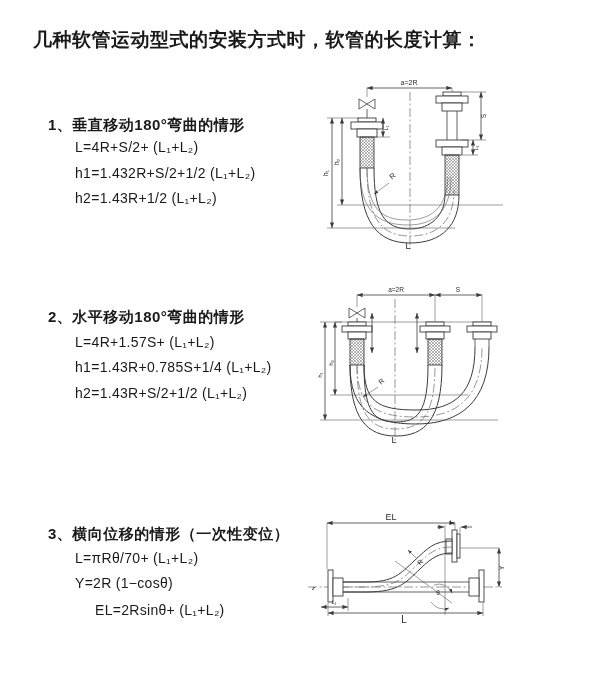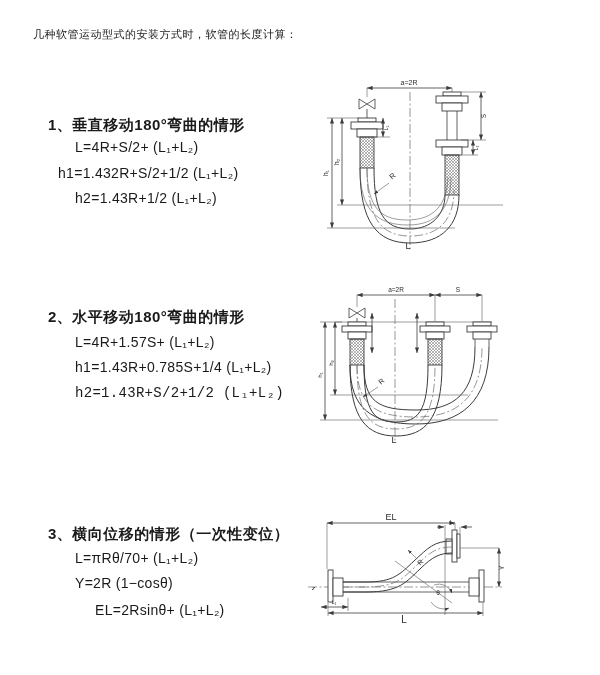--- a/index.html
+++ b/index.html
@@ -2,46 +2,46 @@
 <html><head>
 <meta charset="utf-8">
 <style>
   html,body{margin:0;padding:0;}
   body{
     width:600px;height:675px;position:relative;background:#ffffff;
     font-family:"Liberation Sans","DejaVu Sans",sans-serif;color:#1a1a1a;
     overflow:hidden;
   }
   .abs{position:absolute;white-space:nowrap;}
-  .title{font-size:11px;font-weight:normal;letter-spacing:.5px;}
+  .title{font-size:19px;font-weight:bold;letter-spacing:.5px;}
   .heading{font-size:15px;font-weight:bold;letter-spacing:.5px;}
   .formula{font-size:14px;letter-spacing:.3px;}
   svg{position:absolute;overflow:visible;}
   svg text{font-family:"Liberation Sans","DejaVu Sans",sans-serif;fill:#2b2b2b;}
   .ln{stroke:#3c3c3c;stroke-width:.8;fill:none;}
   .thin{stroke:#5a5a5a;stroke-width:.6;fill:none;}
   .wall{stroke:#3c3c3c;stroke-width:1;fill:none;}
   .cl{stroke:#6a6a6a;stroke-width:.7;fill:none;stroke-dasharray:9 2.5 2 2.5;}
   .part{stroke:#3c3c3c;stroke-width:.9;fill:#ffffff;}
   .hatchbox{stroke:#3c3c3c;stroke-width:.9;}
 </style>
 </head>
 <body>
 
 <div class="abs title" style="left:33px;top:27px;">几种软管运动型式的安装方式时，软管的长度计算：</div>
 
 <div class="abs heading" style="left:48px;top:116px;text-align:center;">1、垂直移动180°弯曲的情形</div>
 <div class="abs formula" style="left:75px;top:139px;">L=4R+S/2+ (L₁+L₂)</div>
-<div class="abs formula" style="left:58px;top:165px;">h1=1.432R+S/2+1/2 (L₁+L₂)</div>
+<div class="abs formula" style="left:75px;top:165px;">h1=1.432R+S/2+1/2 (L₁+L₂)</div>
 <div class="abs formula" style="left:75px;top:190px;">h2=1.43R+1/2 (L₁+L₂)</div>
 
 <div class="abs heading" style="left:48px;top:308px;">2、水平移动180°弯曲的情形</div>
 <div class="abs formula" style="left:75px;top:334px;">L=4R+1.57S+ (L₁+L₂)</div>
 <div class="abs formula" style="left:75px;top:359px;">h1=1.43R+0.785S+1/4 (L₁+L₂)</div>
-<div class="abs formula" style="left:75px;top:385px;font-family:Liberation Mono, monospace;">h2=1.43R+S/2+1/2 (L₁+L₂)</div>
+<div class="abs formula" style="left:75px;top:385px;">h2=1.43R+S/2+1/2 (L₁+L₂)</div>
 
 <div class="abs heading" style="left:48px;top:525px;">3、横向位移的情形（一次性变位）</div>
 <div class="abs formula" style="left:75px;top:550px;">L=πRθ/70+ (L₁+L₂)</div>
 <div class="abs formula" style="left:75px;top:575px;">Y=2R (1−cosθ)</div>
 <div class="abs formula" style="left:75px;top:602px;margin-left:20px;">EL=2Rsinθ+ (L₁+L₂)</div>
 
 <svg style="left:315px;top:72px;" width="285" height="188" viewBox="0 0 285 188">
   <defs>
     <marker id="d1a" viewBox="0 0 8 6" refX="8" refY="3" markerWidth="7" markerHeight="5.5" orient="auto-start-reverse">
       <path d="M0,0 L8,3 L0,6 Z" fill="#3c3c3c"></path>

